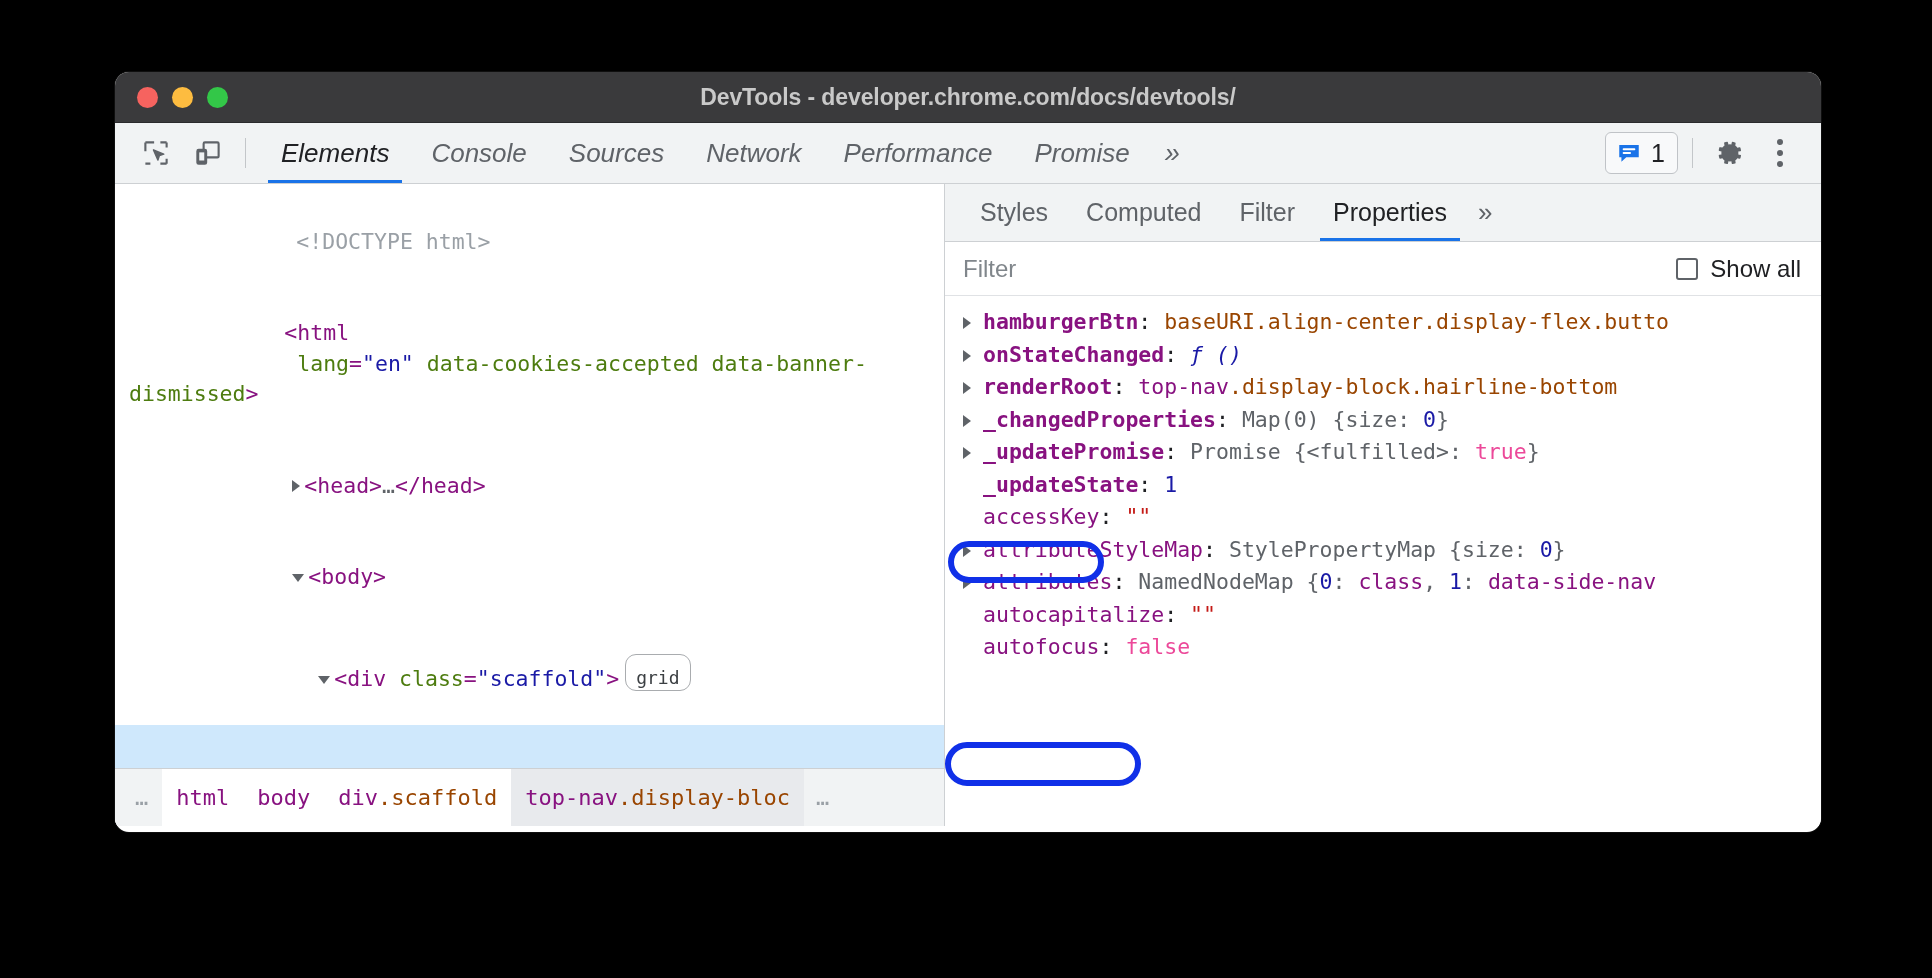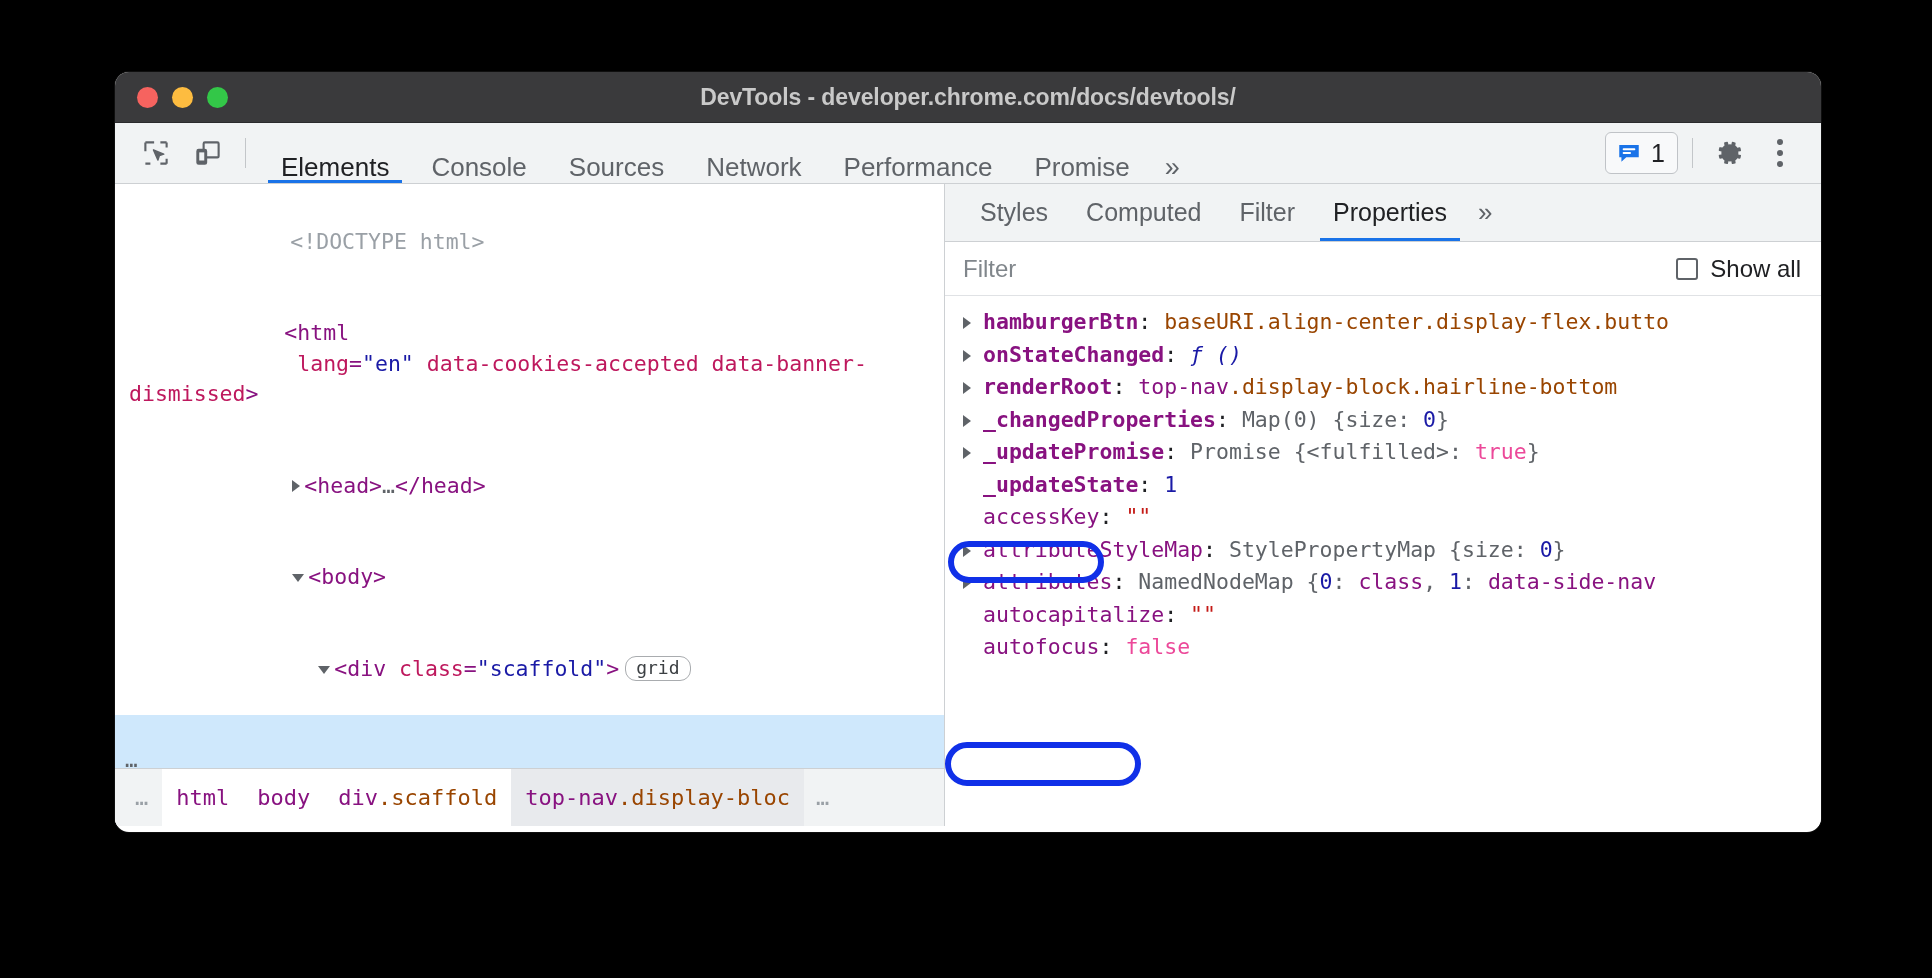--- a/index.html
+++ b/index.html
@@ -69,26 +69,27 @@
   .tb-icons { display: flex; align-items: center; gap: 6px; }
   .icon-btn {
     width: 46px; height: 46px;
     display: flex; align-items: center; justify-content: center;
     border-radius: 4px;
   }
   .vsep { width: 1px; height: 30px; background: #c3c6c9; margin: 0 14px; }
 
   .tabs { display: flex; align-items: stretch; height: 100%; }
   .tab {
-    display: flex; align-items: flex-end;
+    display: flex; align-items: center;
     padding: 0 21px;
     font-size: 26px;
     color: #5f6368;
     position: relative;
     white-space: nowrap;
+    font-style: italic;
   }
   .tab.active { color: #202124; }
   .tab.active::after {
     content: "";
     position: absolute;
     left: 8px; right: 8px; bottom: 0;
     height: 3px;
     background: #1a73e8;
   }
   .tab.chev { font-size: 27px; color: #5f6368; padding: 0 14px; }
@@ -158,29 +159,29 @@
   .arrow.open {
     border-left: 6px solid transparent;
     border-right: 6px solid transparent;
     border-top: 8px solid #5f6368;
     border-bottom: 0;
     vertical-align: 2px;
   }
 
   .tk-doctype { color: #9aa0a6; }
   .tk-tag   { color: #881280; }
-  .tk-attr  { color: #be185d; margin-top: 8px; }
+  .tk-attr  { color: #4d7c0f; margin-top: 8px; }
   .tk-val   { color: #1a1aa6; }
   .tk-punct { color: #881280; }
   .tk-gray  { color: #5f6368; }
   .badge-grid {
     display: inline-block;
     border: 1px solid #a9acaf;
     border-radius: 11px;
-    padding: 0px 10px 1px;
+    padding: 12px 10px 1px;
     font-size: 18px;
     line-height: 22px;
     color: #3c4043;
     background: #fff;
     vertical-align: 2px;
     margin-left: 6px;
     font-family: "DejaVu Sans Mono", monospace;
   }
   .ellipsis-gutter {
     position: absolute;
@@ -381,21 +382,21 @@
             </span>
         </div>
       </div>
     </div>
 
     <div class="panes">
 
       <div class="pane-left">
         <div class="dom-tree">
 
-          <div class="node" style="padding-left:20px;">
+          <div class="node" style="padding-left:26px;">
             <span class="tk-doctype">&lt;!DOCTYPE html&gt;</span>
           </div>
 
           <div class="node" style="padding-left:14px;">
             <span class="tk-punct">&lt;</span><span class="tk-tag">html</span>
             <span class="tk-attr"> lang</span><span class="tk-punct">=</span><span class="tk-val">"en"</span><span class="tk-attr"> data-cookies-accepted</span><span class="tk-attr"> data-banner-dismissed</span><span class="tk-punct">&gt;</span>
           </div>
 
           <div class="node" style="padding-left:22px;">
             <span class="arrow"></span><span class="tk-punct">&lt;</span><span class="tk-tag">head</span><span class="tk-punct">&gt;</span><span class="tk-gray">…</span><span class="tk-punct">&lt;/</span><span class="tk-tag">head</span><span class="tk-punct">&gt;</span>

